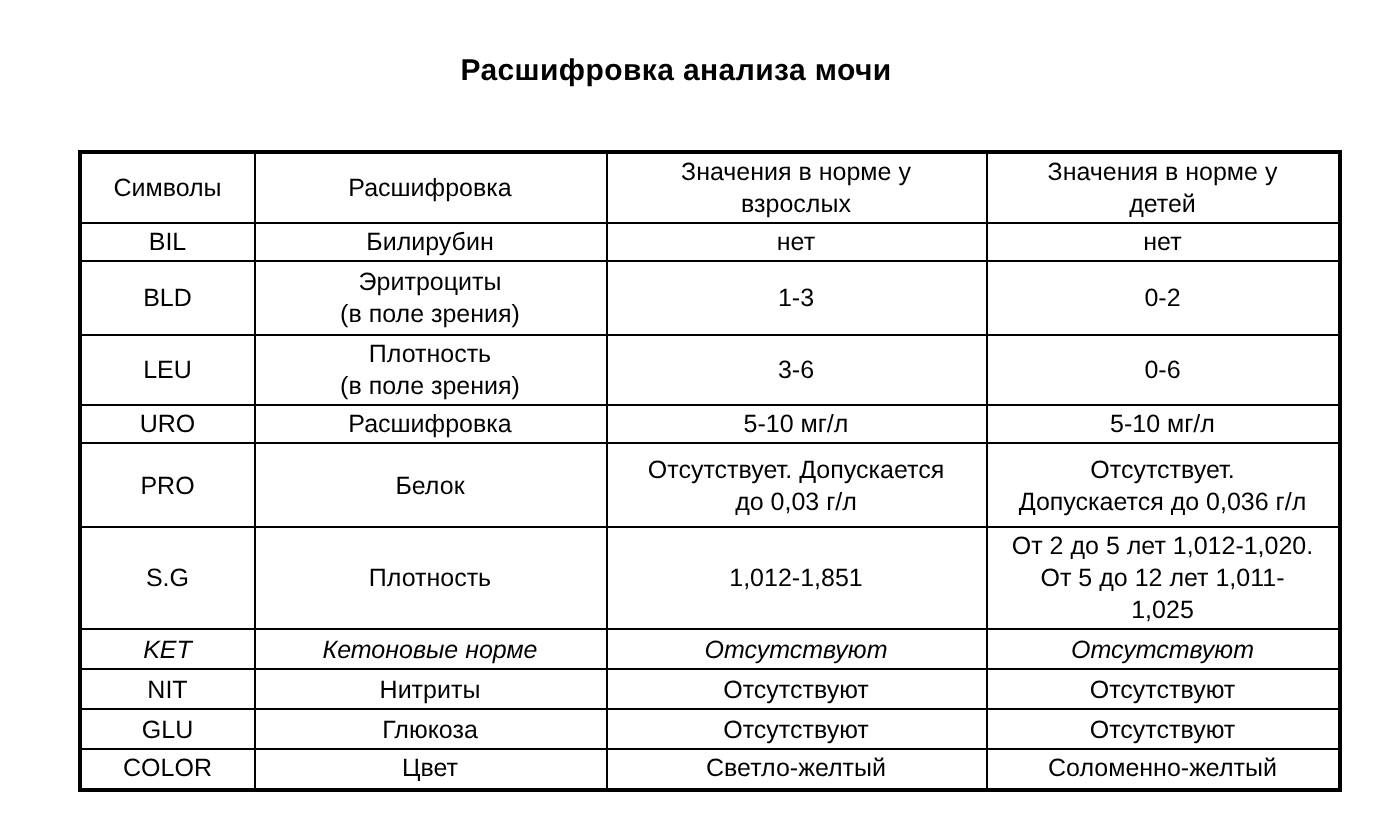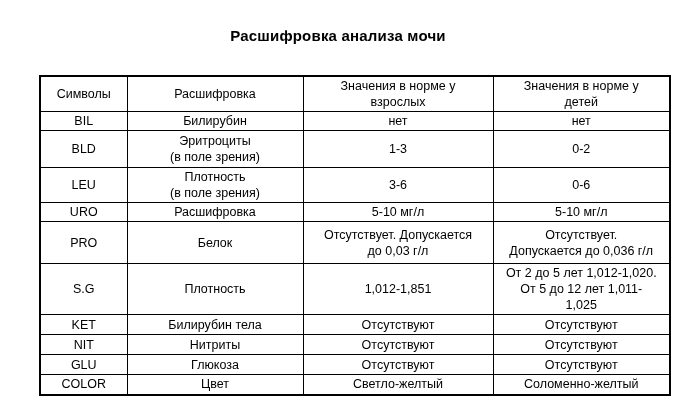--- a/index.html
+++ b/index.html
@@ -50,21 +50,21 @@
     overflow: hidden;
   }
   tr.hdr  { height: 34px; }
   tr.r0   { height: 17px; }
   tr.r1   { height: 37px; }
   tr.r2   { height: 34px; }
   tr.r3   { height: 17px; }
   tr.r4   { height: 42px; }
   tr.r5   { height: 17px; }
   tr.r6   { height: 50px; }
-  tr.r7   { height: 20px; }
+  tr.r7   { height: 20px; font-style: italic; }
   tr.r8   { height: 20px; }
   tr.r9   { height: 20px; padding-left: 12px; }
   tr.r10  { height: 20px; margin-top: 33px; }
   .vtop { vertical-align: top; margin-left: 20px; }
 </style>
 </head>
 <body>
 
 <div class="page">
 
@@ -125,21 +125,21 @@
       <tr class="r6">
         <td>S.G</td>
         <td class="vtop">Плотность</td>
         <td>1,012-1,851</td>
         <td>От 2 до 5 лет 1,012-1,020.
 От 5 до 12 лет 1,011-
 1,025</td>
       </tr>
       <tr class="r7">
         <td>KET</td>
-        <td>Билирубин тела</td>
+        <td>Кетоновые норме</td>
         <td>Отсутствуют</td>
         <td>Отсутствуют</td>
       </tr>
       <tr class="r8">
         <td>NIT</td>
         <td>Нитриты</td>
         <td>Отсутствуют</td>
         <td>Отсутствуют</td>
       </tr>
       <tr class="r9">

